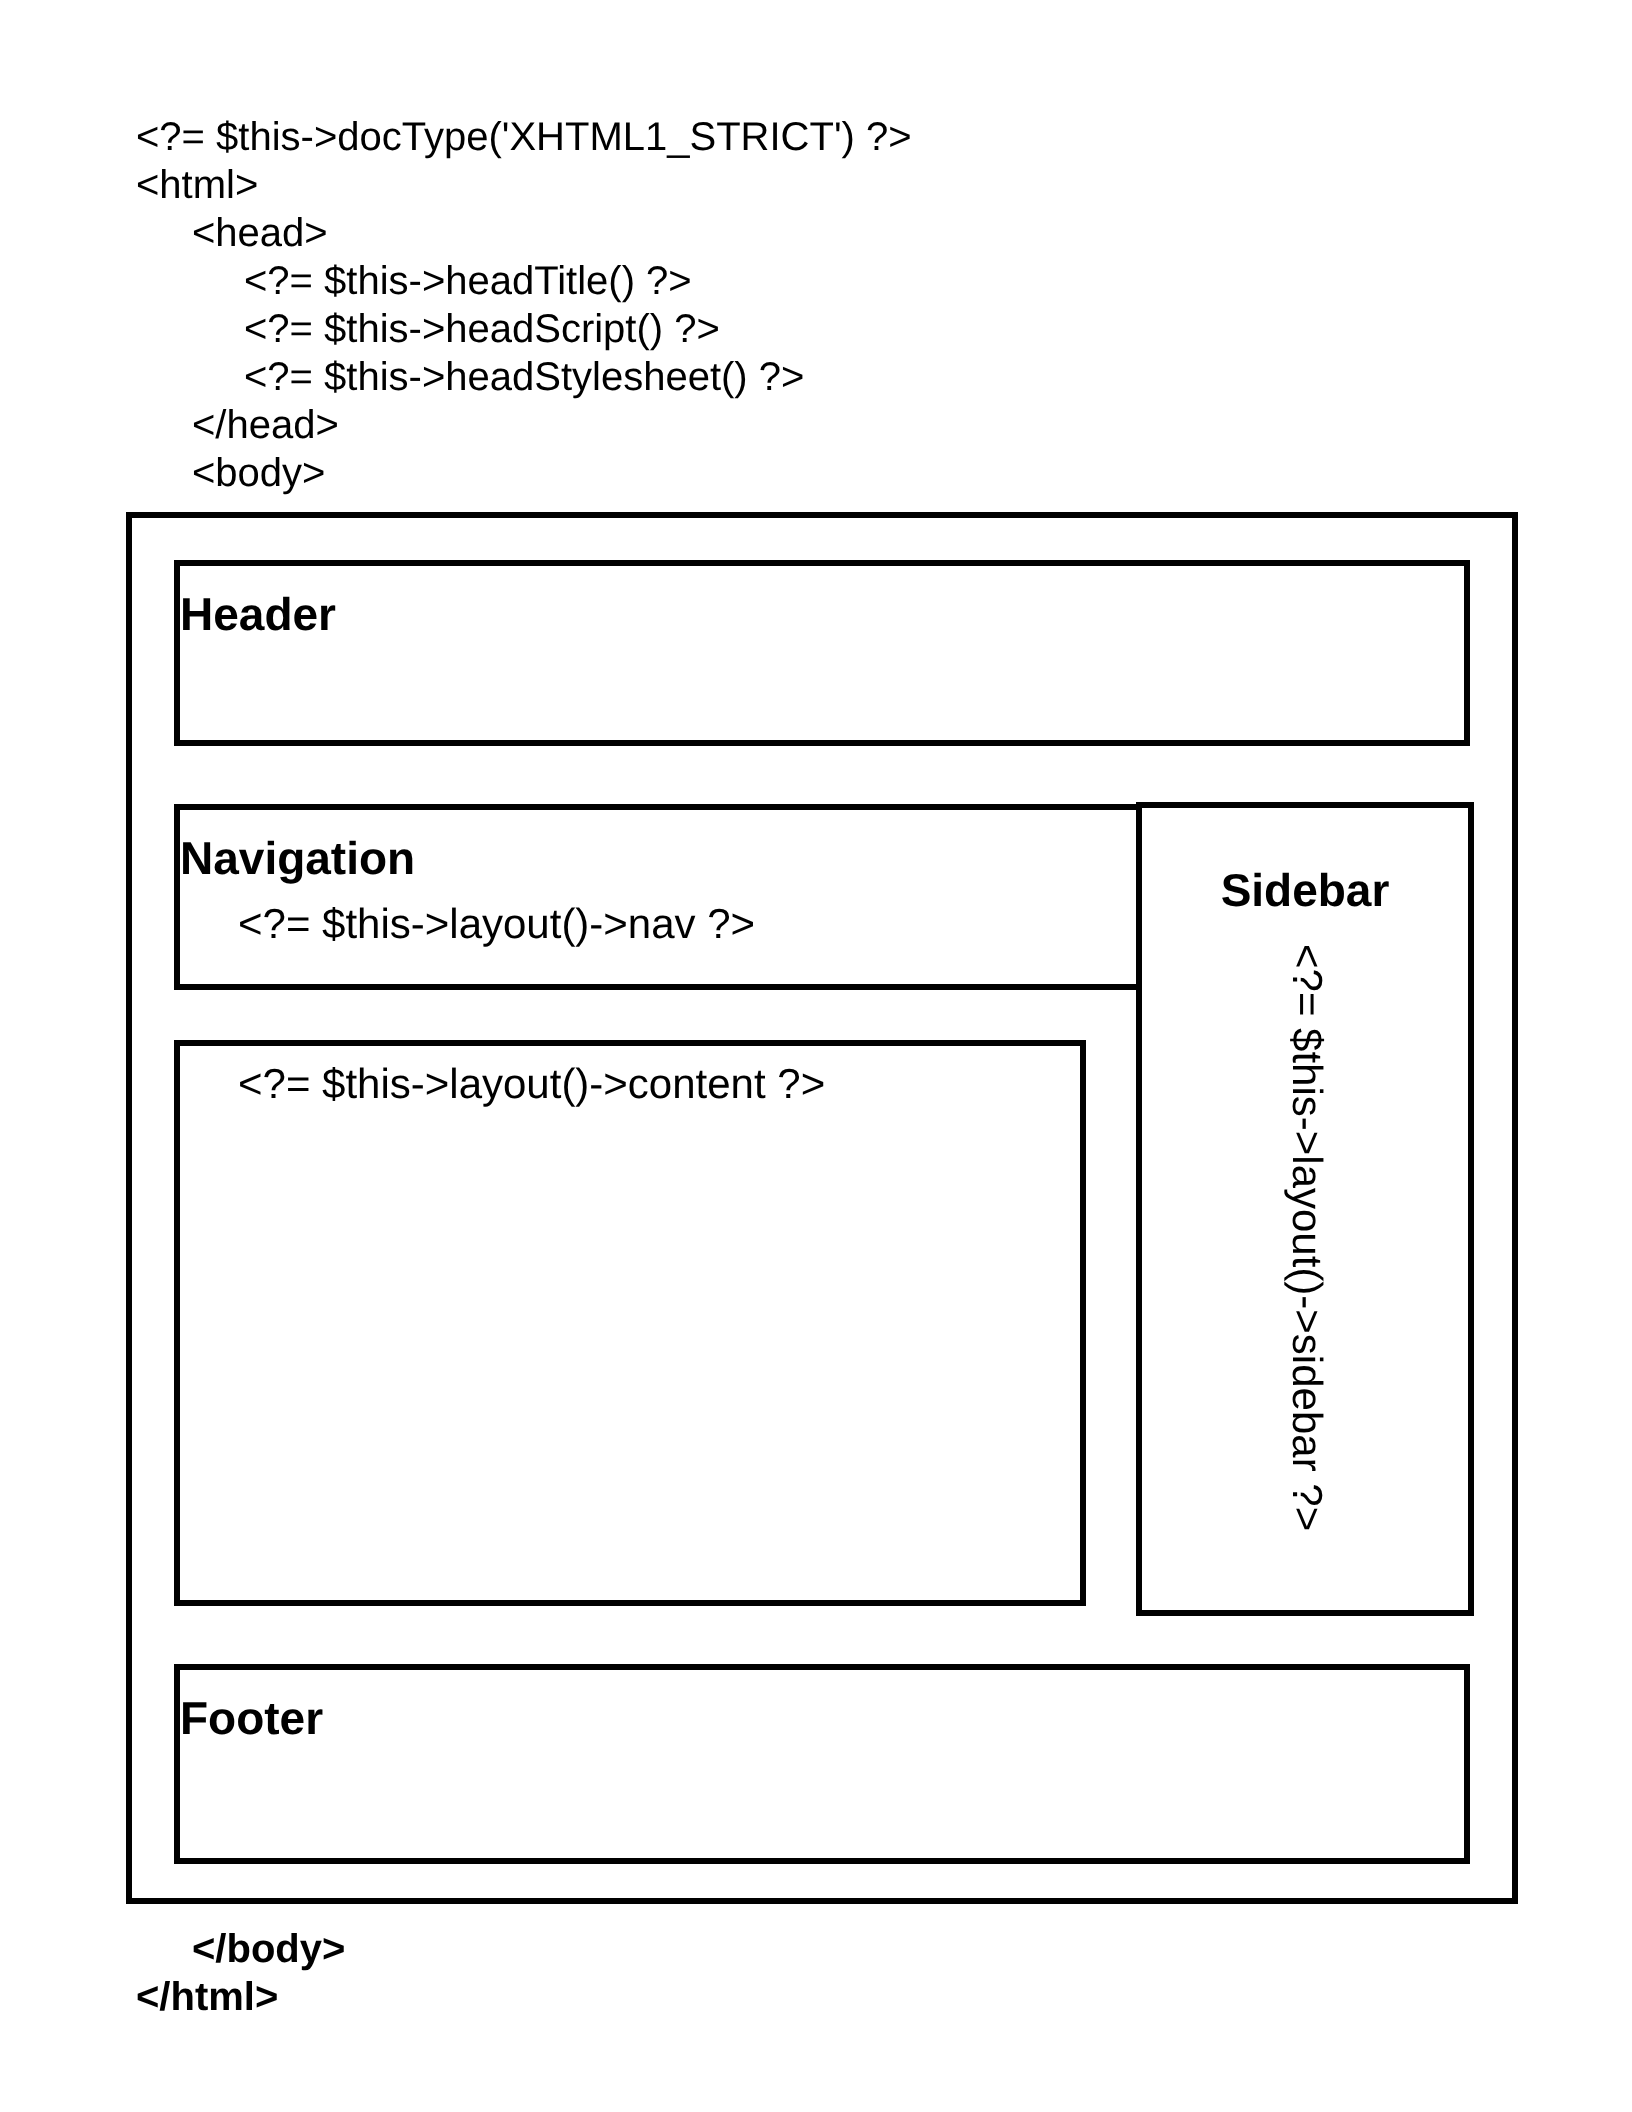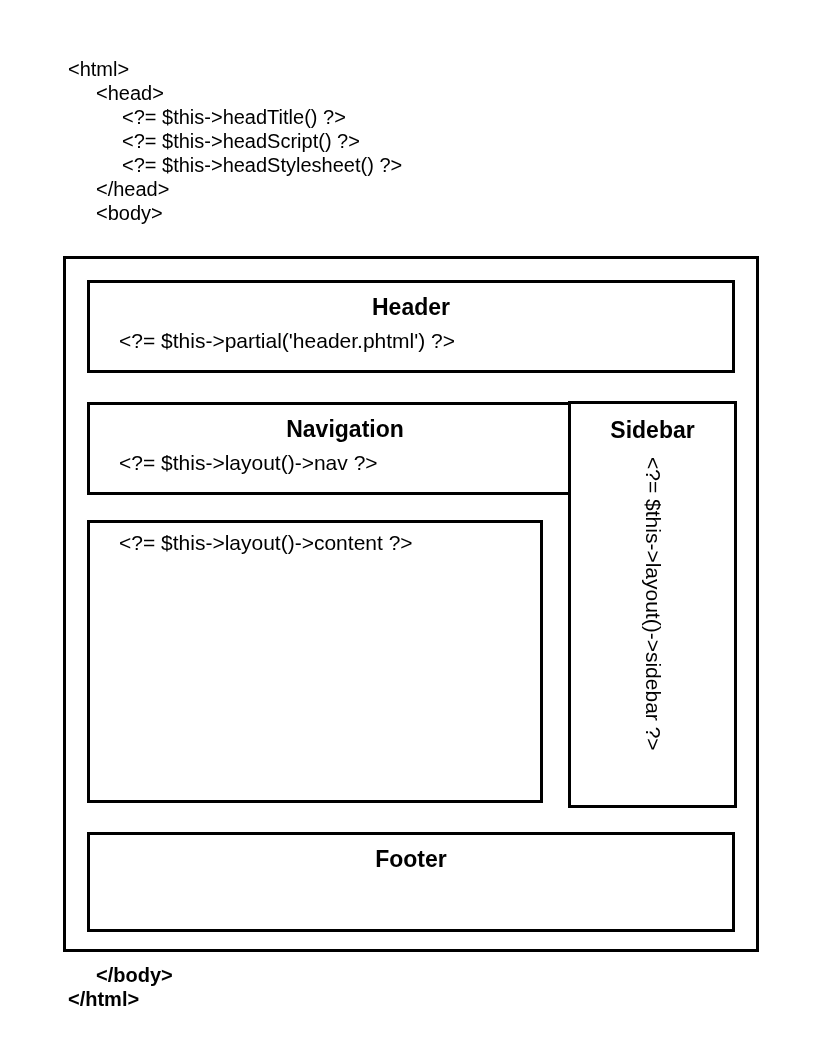--- a/index.html
+++ b/index.html
@@ -37,58 +37,58 @@
   .nav-box     { left: 87px;  top: 402px; width: 516px; height: 93px;  }
   .content-box { left: 87px;  top: 520px; width: 456px; height: 283px; }
   .sidebar-box { left: 568px; top: 401px; width: 169px; height: 407px;
                  display: flex; flex-direction: column; align-items: center; }
   .footer-box  { left: 87px;  top: 832px; width: 648px; height: 100px;  }
 
   .box-title {
     font-size: 23px;
     font-weight: bold;
     line-height: 27px;
-    text-align: center;
+    text-align: left;
     margin-top: 11px;
   }
   .box-code {
     font-size: 21px;
     line-height: 25px;
     white-space: pre;
     margin: 7px 0 0 29px;
   }
-  .sidebar-box .box-title { margin-top: 13px; }
+  .sidebar-box .box-title { margin-top: 28px; }
   .sidebar-vertical {
     writing-mode: vertical-rl;
     text-orientation: sideways;
     font-size: 21px;
     white-space: pre;
     margin-top: 13px;
   }
 </style>
 </head>
 <body>
 
 <div class="page">
 
   <div class="code-block top">
+    <div class="code-line ind-0">&lt;?= $this-&gt;docType('XHTML1_STRICT') ?&gt;</div>
     <div class="code-line ind-0">&lt;html&gt;</div>
     <div class="code-line ind-1">&lt;head&gt;</div>
     <div class="code-line ind-2">&lt;?= $this-&gt;headTitle() ?&gt;</div>
     <div class="code-line ind-2">&lt;?= $this-&gt;headScript() ?&gt;</div>
     <div class="code-line ind-2">&lt;?= $this-&gt;headStylesheet() ?&gt;</div>
     <div class="code-line ind-1">&lt;/head&gt;</div>
     <div class="code-line ind-1">&lt;body&gt;</div>
   </div>
 
   <div class="box outer-box"></div>
 
   <div class="box header-box">
     <div class="box-title">Header</div>
-    <div class="box-code">&lt;?= $this-&gt;partial('header.phtml') ?&gt;</div>
   </div>
 
   <div class="box nav-box">
     <div class="box-title">Navigation</div>
     <div class="box-code">&lt;?= $this-&gt;layout()-&gt;nav ?&gt;</div>
   </div>
 
   <div class="box content-box">
     <div class="box-code">&lt;?= $this-&gt;layout()-&gt;content ?&gt;</div>
   </div>

